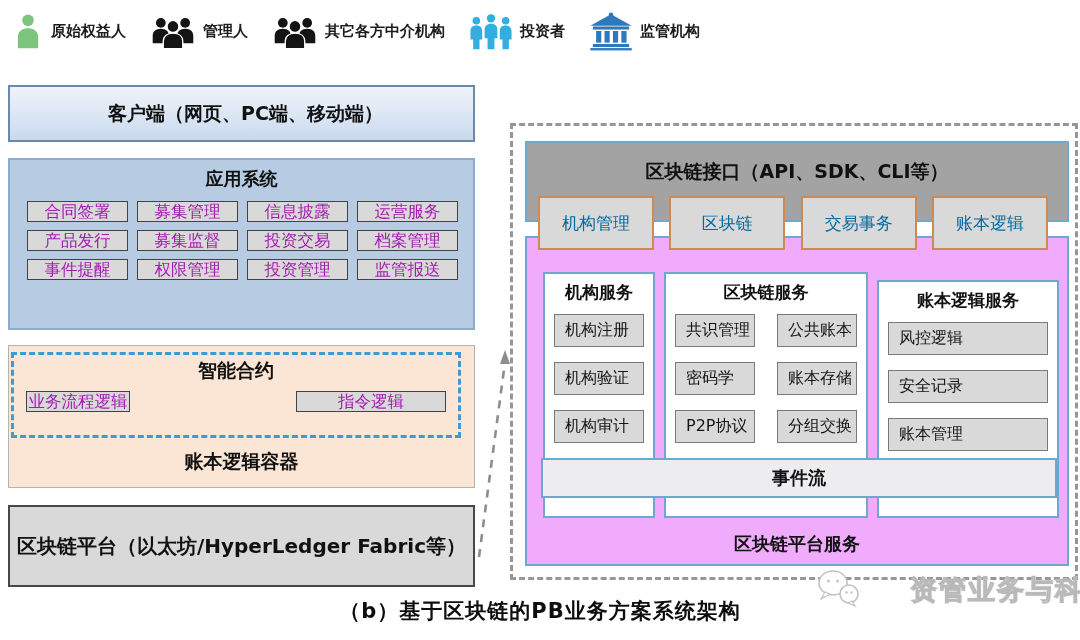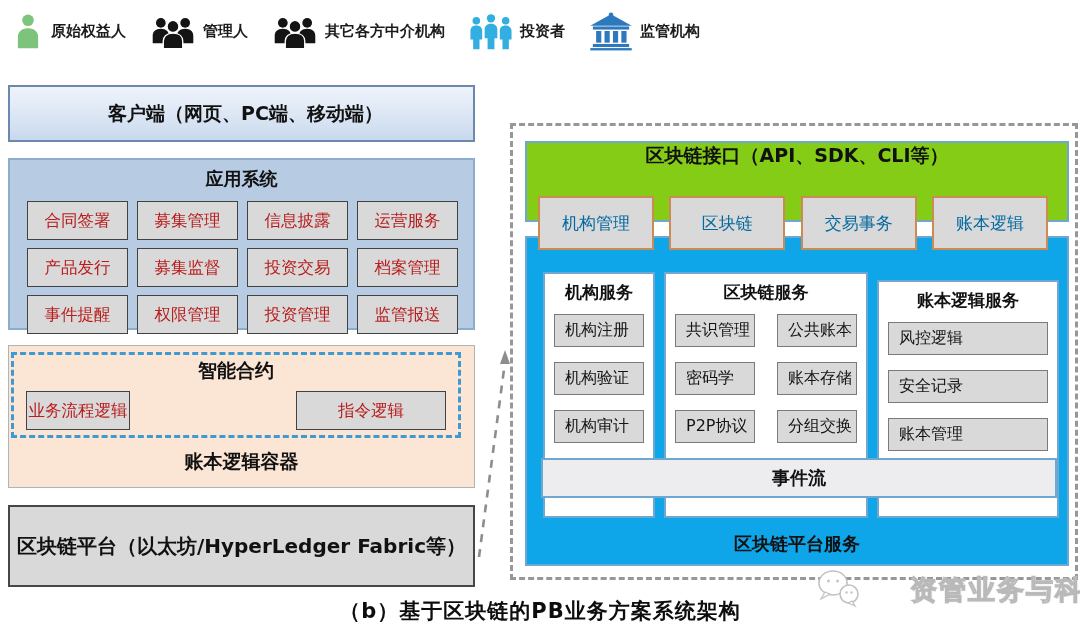--- a/index.html
+++ b/index.html
@@ -22,23 +22,23 @@
     display:flex; align-items:center; justify-content:center;
     font-size:19px; font-weight:700;padding-left:8px;
   }
   .app-panel { top:158px; height:172px; background:#b7cbe3; border:2px solid #8caccd; }
   .app-title { text-align:center; font-size:18px; font-weight:700; padding-top:7px; }
   .app-grid {
     display:grid; grid-template-columns:repeat(4,1fr); gap:8px 9px;
     margin:10px 15px 0 17px;
   }
   .gbox {
-    background:#d9d9d9; border:1.4px solid #424242; height:39px; box-sizing:border-box;
+    background:#d9d9d9; border:1.4px solid #424242; height:21px; box-sizing:border-box;
     display:flex; align-items:center; justify-content:center;
-    font-size:16.5px; color:#b91c1c; white-space:nowrap;
+    font-size:16.5px; color:#a21caf; white-space:nowrap;
   }
   .ledger-panel { top:345px; height:143px; background:#fbe5d5; border:1.5px solid #b3b3b3; }
   .sc-dashed {
     position:absolute; left:2px; right:13px; top:6px; height:86px;
     border:3px dashed #3f9ad2; box-sizing:border-box;
   }
   .sc-title { text-align:center; font-size:19px; font-weight:700; margin-top:3px; }
   .sc-row { display:flex; justify-content:space-between; padding:0 12px; margin-top:7px; }
   .sc-row .gbox:nth-child(1){ width:104px; }
   .sc-row .gbox:nth-child(2){ width:150px; }
@@ -53,34 +53,34 @@
   
   .overlay { position:absolute; inset:0; pointer-events:none; }
 
   
   .rpanel {
     position:absolute; left:510px; top:123px; width:568px; height:457px;
     border:3px dashed #979797; box-sizing:border-box;
   }
   .iface-box {
     position:absolute; left:12px; top:15px; width:544px; height:81px;
-    border:2px solid #6fa7d0; background:#84cc16; box-sizing:border-box;
-    text-align:center; font-size:19px; font-weight:700; 
+    border:2px solid #6fa7d0; background:#a3a3a3; box-sizing:border-box;
+    text-align:center; font-size:19px; font-weight:700; padding-top:16px;
   }
   .orange-row {
     position:absolute; left:25px; top:70px; width:510px; height:54px;
     display:flex; justify-content:space-between; z-index:4;
   }
   .obox {
     width:116px; background:#d9d9d9; border:2.5px solid #cd8a53; box-sizing:border-box;
     display:flex; align-items:center; justify-content:center; font-size:17px; color:#0369a1;
   }
   .service-box {
     position:absolute; left:12px; top:110px; width:544px; height:330px;
-    border:2px solid #6fa7d0; background:#0ea5e9; box-sizing:border-box;
+    border:2px solid #6fa7d0; background:#f0abfc; box-sizing:border-box;
   }
   .cols { position:absolute; left:16px; top:34px; width:516px; height:246px; display:flex; gap:9px; }
   .scol { border:2px solid #6fa7d0; background:#fff; box-sizing:border-box; padding:4px 9px; }
   .scol-1 { flex:0 0 112px; }
   .scol-2 { flex:1 1 auto; }
   .scol-3 { flex:0 0 182px;margin-top:8px; }
   .scol-title { text-align:center; font-size:17px; font-weight:700; margin:3px 0 10px; white-space:nowrap; }
   .sgbox {
     background:#d9d9d9; border:1.4px solid #7a7a7a; height:33px; box-sizing:border-box;
     display:flex; align-items:center; justify-content:flex-start; padding-left:10px;

